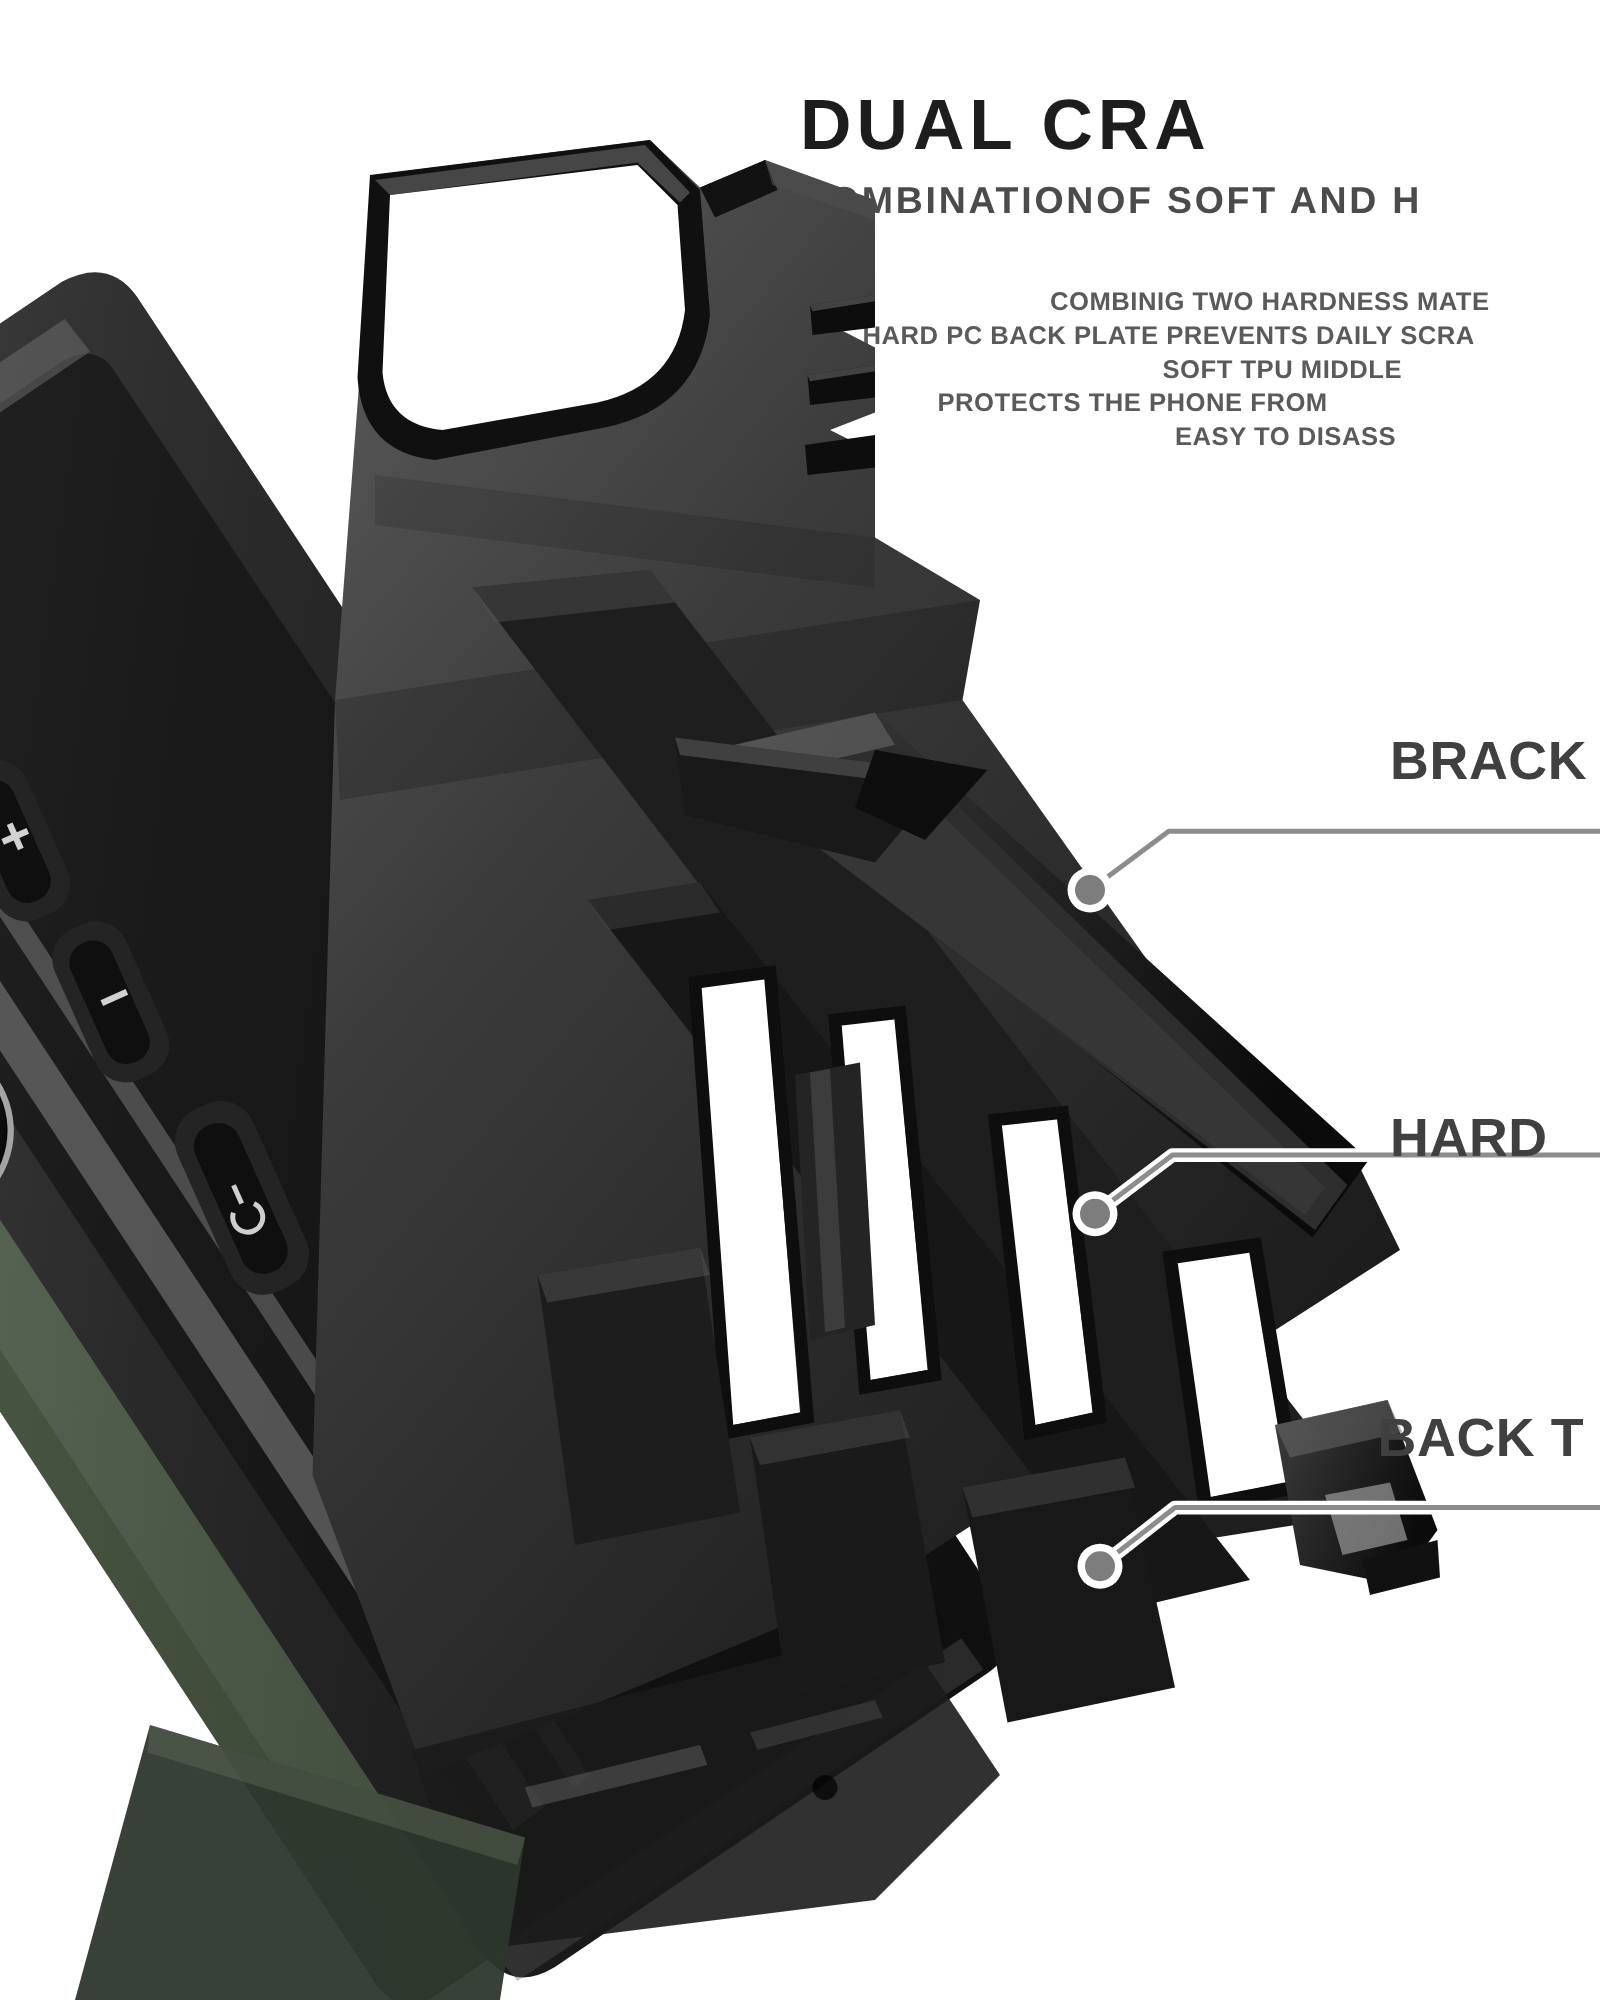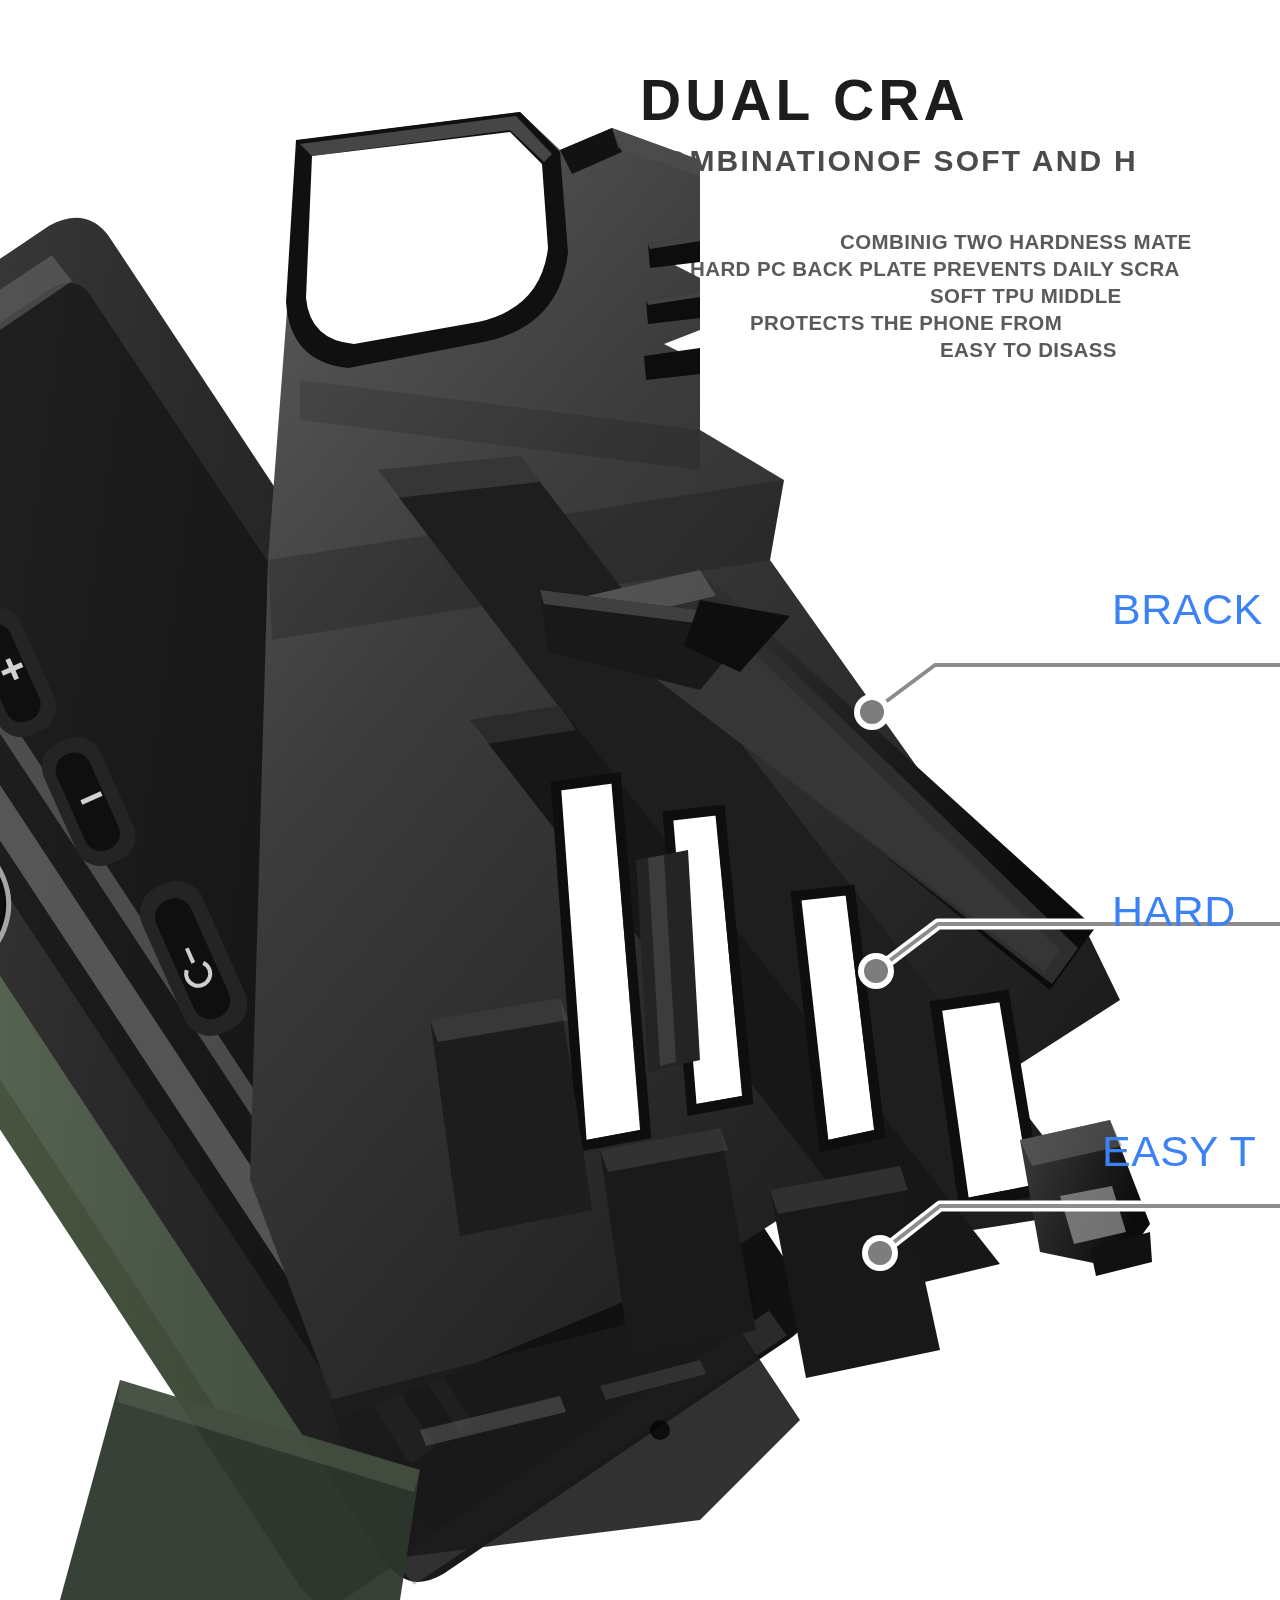--- a/index.html
+++ b/index.html
@@ -25,22 +25,22 @@
   }
   .bodyblock div{white-space:nowrap;}
   .bl-0{margin-left:200px;}
   .bl-1{margin-left:50px;}
   .bl-2{margin-left:290px;}
   .bl-3{margin-left:110px;}
   .bl-4{margin-left:300px;}
 
   
   .callout-label{
-    position:absolute; font-size:43px; font-weight:normal;
-    letter-spacing:0.5px; color:#3b82f6; white-space:nowrap;
+    position:absolute; font-size:43px; font-weight:bold;
+    letter-spacing:0.5px; color:#404040; white-space:nowrap;
     line-height:1; z-index:40;
   }
   #lbl-bracket{left:1112px; top:588px;}
   #lbl-hardpc {left:1112px; top:850px;margin-top:40px;}
   #lbl-softtpu{left:1102px; top:1130px;}
 
   
   #leaders{position:absolute;left:0;top:0;width:1280px;height:1600px;z-index:35;pointer-events:none;}
 
   
@@ -272,21 +272,21 @@
         <circle cx="876" cy="971" r="12" fill="#7d7d7d"></circle>
         <path d="M 880 1253 L 940 1206 L 1280 1206" stroke="#ffffff" stroke-width="11" fill="none" stroke-linecap="round" stroke-linejoin="round"></path>
         <path d="M 880 1253 L 940 1206 L 1280 1206" stroke="#8c8c8c" stroke-width="4" fill="none" stroke-linecap="round" stroke-linejoin="round"></path>
         <circle cx="880" cy="1253" r="18" fill="#ffffff"></circle>
         <circle cx="880" cy="1253" r="12" fill="#7d7d7d"></circle>
       </g>
   </svg>
 
   <div class="callout-label" id="lbl-bracket">BRACK</div>
   <div class="callout-label" id="lbl-hardpc">HARD</div>
-  <div class="callout-label" id="lbl-softtpu">EASY T</div>
+  <div class="callout-label" id="lbl-softtpu">BACK T</div>
 
   <div class="headline">DUAL CRA</div>
   <div class="subhead">COMBINATIONOF SOFT AND H</div>
 
   <div class="bodyblock" id="bodyblock">
       <div class="bl-0">COMBINIG TWO HARDNESS MATE</div>
       <div class="bl-1">HARD PC BACK PLATE PREVENTS DAILY SCRA</div>
       <div class="bl-2">SOFT TPU MIDDLE</div>
       <div class="bl-3">PROTECTS THE PHONE FROM</div>
       <div class="bl-4">EASY TO DISASS</div>

